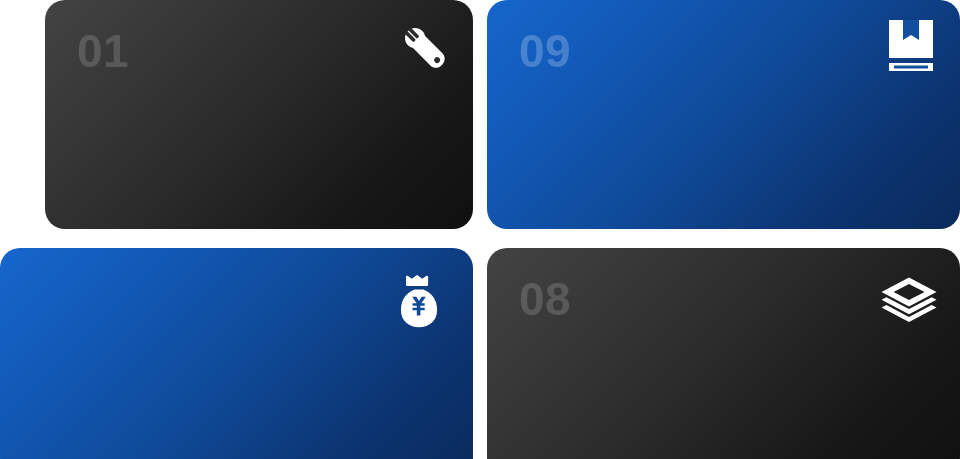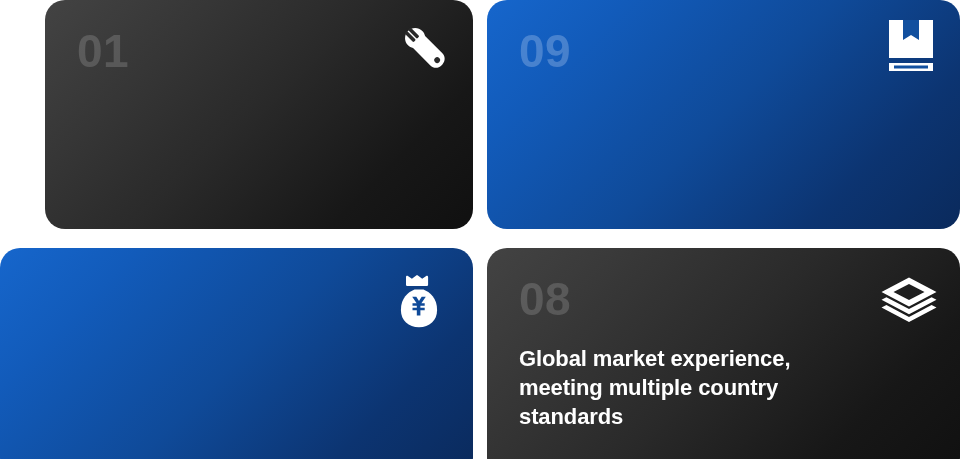--- a/index.html
+++ b/index.html
@@ -125,23 +125,20 @@
       <svg viewBox="0 0 52 56" width="52" height="56" aria-hidden="true">
         <path fill="currentColor" d="M13 3c0-1.0 1.1-1.6 1.9-1.0l4.0 2.8 4.0-3.1c0.7-0.5 1.6-0.5 2.3 0l4.0 3.1 4.0-2.8c0.8-0.6 1.9 0 1.9 1.0v7.4c0 0.9-0.7 1.6-1.6 1.6H14.6c-0.9 0-1.6-0.7-1.6-1.6V3z"></path>
         <path fill="currentColor" d="M21.5 15.4c-6.4 2.6-13.6 8.4-13.6 20.6 0 10.6 7.6 17.2 18.1 17.2s18.1-6.6 18.1-17.2c0-12.2-7.2-18.0-13.6-20.6H21.5z"></path>
         <path fill="#0f4a99" d="M26 29.2l-4.4-6.4h4.1l2.7 4.3 2.7-4.3h4.1L30.8 29.2h3.3v2.6h-4.3v1.9h4.3v2.6h-4.3v5.1h-3.6v-5.1h-4.3v-2.6h4.3v-1.9h-4.3v-2.6H26z" transform="translate(-2.4 0)"></path>
       </svg>
     </div>
   </div>
 
   <div class="card dark card--c4">
     <div class="card-number">08</div>
-    <div class="card-title">Global market experience,
-meeting multiple country
-standards</div>
     <div class="card-icon">
       <svg viewBox="0 0 58 52" width="58" height="52" aria-hidden="true">
         <path fill="currentColor" d="M29 1.5L56.5 16 29 30.5 1.5 16 29 1.5zm0 6.6L13.5 16 29 23.9 44.5 16 29 8.1z"></path>
         <path fill="currentColor" d="M6.4 21.2L1.5 23.8 29 38.3 56.5 23.8l-4.9-2.6-22.6 11.9L6.4 21.2z"></path>
         <path fill="currentColor" d="M6.4 29.0L1.5 31.6 29 46.1 56.5 31.6l-4.9-2.6L29 40.9 6.4 29.0z"></path>
       </svg>
     </div>
   </div>
 
 </div>

